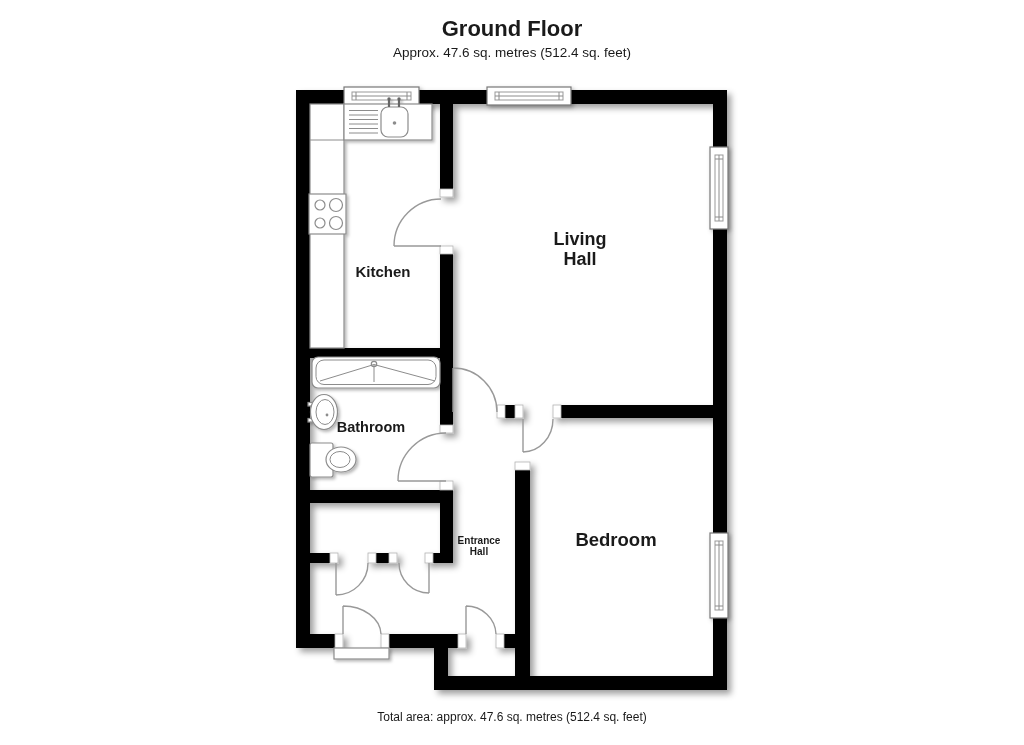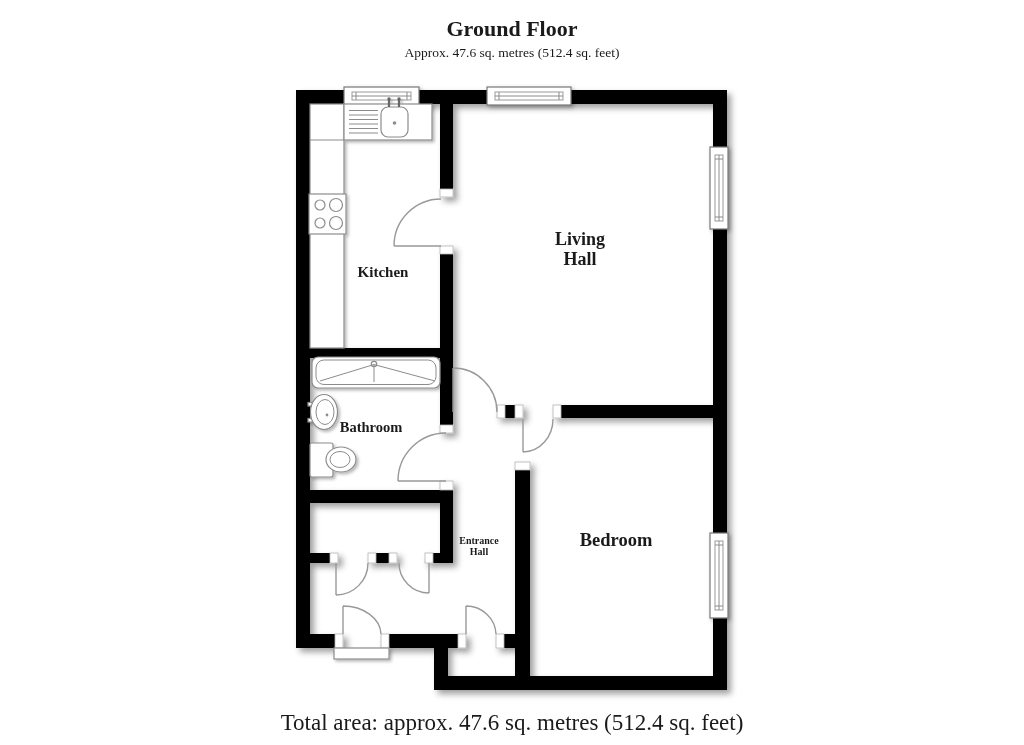--- a/index.html
+++ b/index.html
@@ -3,38 +3,38 @@
 <meta charset="utf-8">
 <style>
   :root{
     --wall:#000000; --background:#ffffff; --door-line:#999999;
     --fixture-line:#8c8c8c; --text:#1a1a1a;
   }
   html,body{margin:0;padding:0;background:#fff;}
   #stage{
     position:relative; width:1024px; height:745px; overflow:hidden;
     background:var(--background);
-    font-family:Liberation Serif, serif;
+    font-family:Liberation Sans, sans-serif;
     color:var(--text);
   }
   #plan-svg{position:absolute; left:0; top:0;}
   .w{fill:var(--wall);}
   .jamb{fill:var(--background); stroke:#b3b3b3; stroke-width:.8;}
   .door path{stroke:var(--door-line); stroke-width:1.4; fill:none;}
   .win-outer{fill:var(--background); stroke:#777; stroke-width:1.2;}
   .win-inner{fill:var(--background); stroke:#999; stroke-width:1;}
   .fx{fill:var(--background); stroke:var(--fixture-line); stroke-width:1.2;}
   .fx-line{fill:none; stroke:var(--fixture-line); stroke-width:1;}
   .fx-dot{fill:var(--fixture-line); stroke:none;}
   .tap{stroke:#666; stroke-width:2.2; fill:none;}
   .tap-dot{fill:#666;}
   .txt{position:absolute; white-space:pre-line; text-align:center;}
   .page-title{left:0; right:0; top:16px; font-size:22px; font-weight:bold;}
   .page-subtitle{left:0; right:0; top:45px; font-size:13.5px;}
-  .page-footer{left:0; right:0; top:710px; font-size:23px;}
+  .page-footer{left:0; right:0; top:710px; font-size:12px;}
   .room-label{transform:translate(-50%,-50%); font-weight:bold; line-height:1.12;}
   .lbl-kitchen{left:383px; top:272px; font-size:15px;}
   .lbl-living{left:580px; top:249px; font-size:18px;}
   .lbl-bathroom{left:371px; top:427px; font-size:14.5px;}
   .lbl-entrance{left:479px; top:546px; font-size:10px;}
   .lbl-bedroom{left:616px; top:540px; font-size:18.5px;text-align:right;}
 </style>
 </head>
 <body>
 

